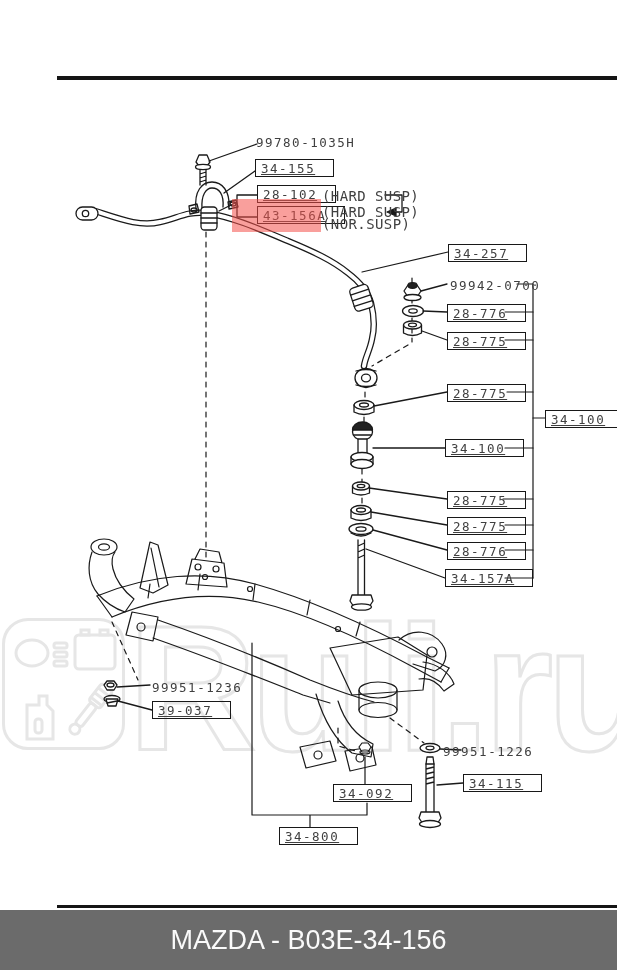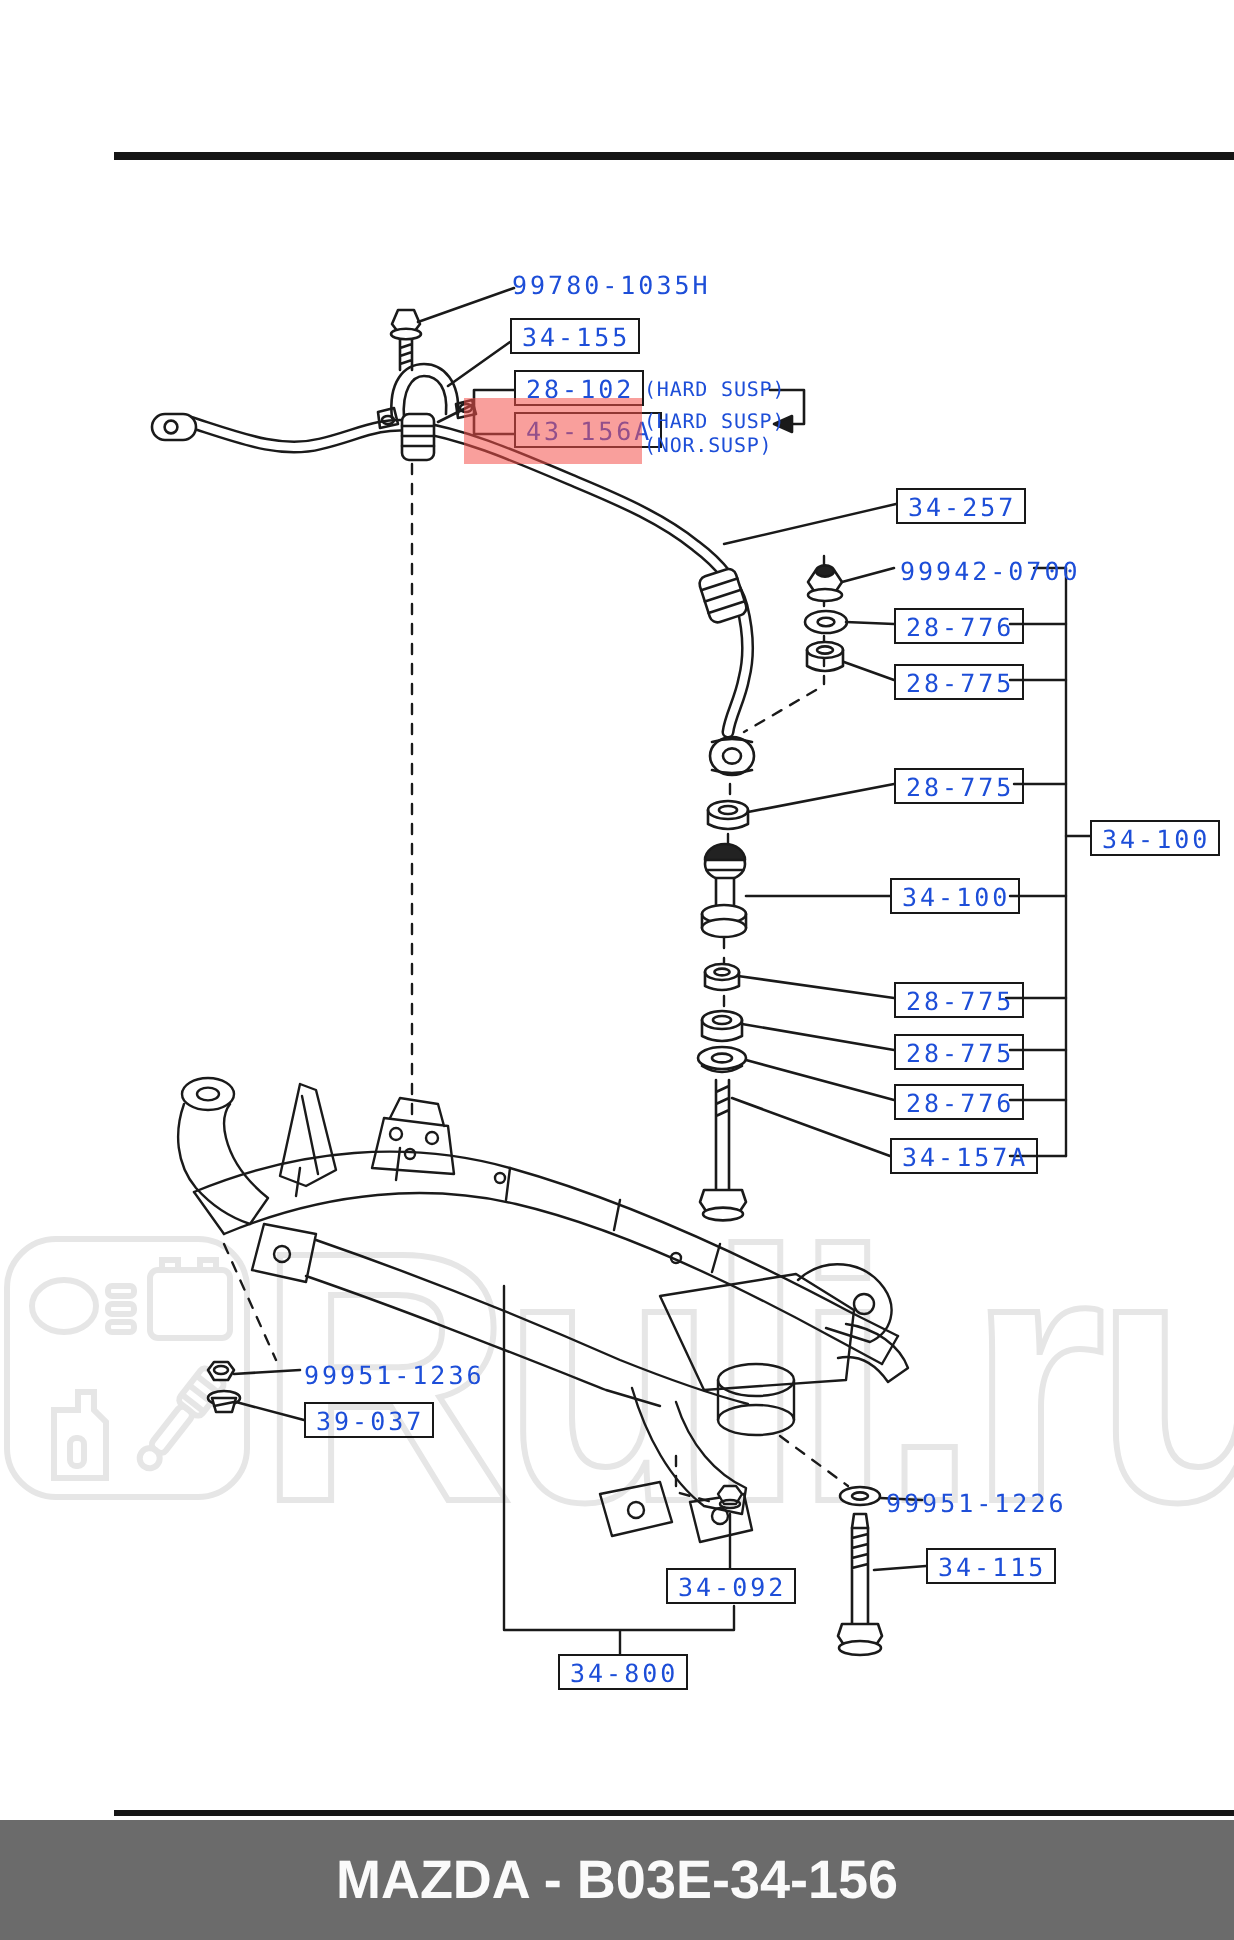--- a/index.html
+++ b/index.html
@@ -8,32 +8,32 @@
   
   .wm-logo{position:absolute;left:2px;top:618px;width:123px;height:132px;
            border:3px solid #e6e6e6;border-radius:26px;z-index:0;box-sizing:border-box;}
   .wm-text{position:absolute;left:128px;top:586px;z-index:0;
            font-family:"Liberation Sans",sans-serif;font-weight:bold;font-size:178px;
            letter-spacing:-6px;color:rgba(255,255,255,0);
            -webkit-text-stroke:3px #e6e6e6;white-space:nowrap;}
   
   svg.art{position:absolute;left:0;top:0;z-index:1;}
   
-  .lbl{position:absolute;z-index:2;font-size:12.5px;letter-spacing:1.5px;color:#1d4ed8;
+  .lbl{position:absolute;z-index:2;font-size:12.5px;letter-spacing:1.5px;color:#404040;
        white-space:nowrap;line-height:15px;}
-  .boxed{border:1.5px solid #181818;padding:1px 4px 0 5px;background:transparent;}
-  .small{font-size:10px;letter-spacing:0.4px;line-height:12px;}
+  .boxed{border:1.5px solid #181818;padding:1px 18px 0 5px;background:transparent;text-decoration:underline;}
+  .small{font-size:14px;letter-spacing:0.4px;line-height:12px;}
   .hl{position:absolute;left:232px;top:199px;width:89px;height:33px;z-index:4;
       background:rgba(244,80,74,0.55);}
   
   .rule-top{position:absolute;left:57px;top:76px;width:560px;height:4px;background:#151515;z-index:5;}
   .rule-bottom{position:absolute;left:57px;top:905px;width:560px;height:3px;background:#151515;z-index:5;}
   .footer{position:absolute;left:0;top:910px;width:617px;height:60px;background:#6b6b6b;z-index:5;
           display:flex;align-items:center;justify-content:center;gap:42px;
-          font-family:"Liberation Sans",sans-serif;font-size:27px;color:#fafafa;font-weight:bold;}
+          font-family:"Liberation Sans",sans-serif;font-size:27px;color:#fafafa;}
 </style>
 </head>
 <body>
 
 <div class="screen">
 
   <div class="wm-logo">
     <svg width="117" height="126" viewBox="0 0 117 126" fill="none" stroke="#e6e6e6" stroke-width="3">
       <g>
         <ellipse cx="27" cy="32" rx="16" ry="13"></ellipse>

